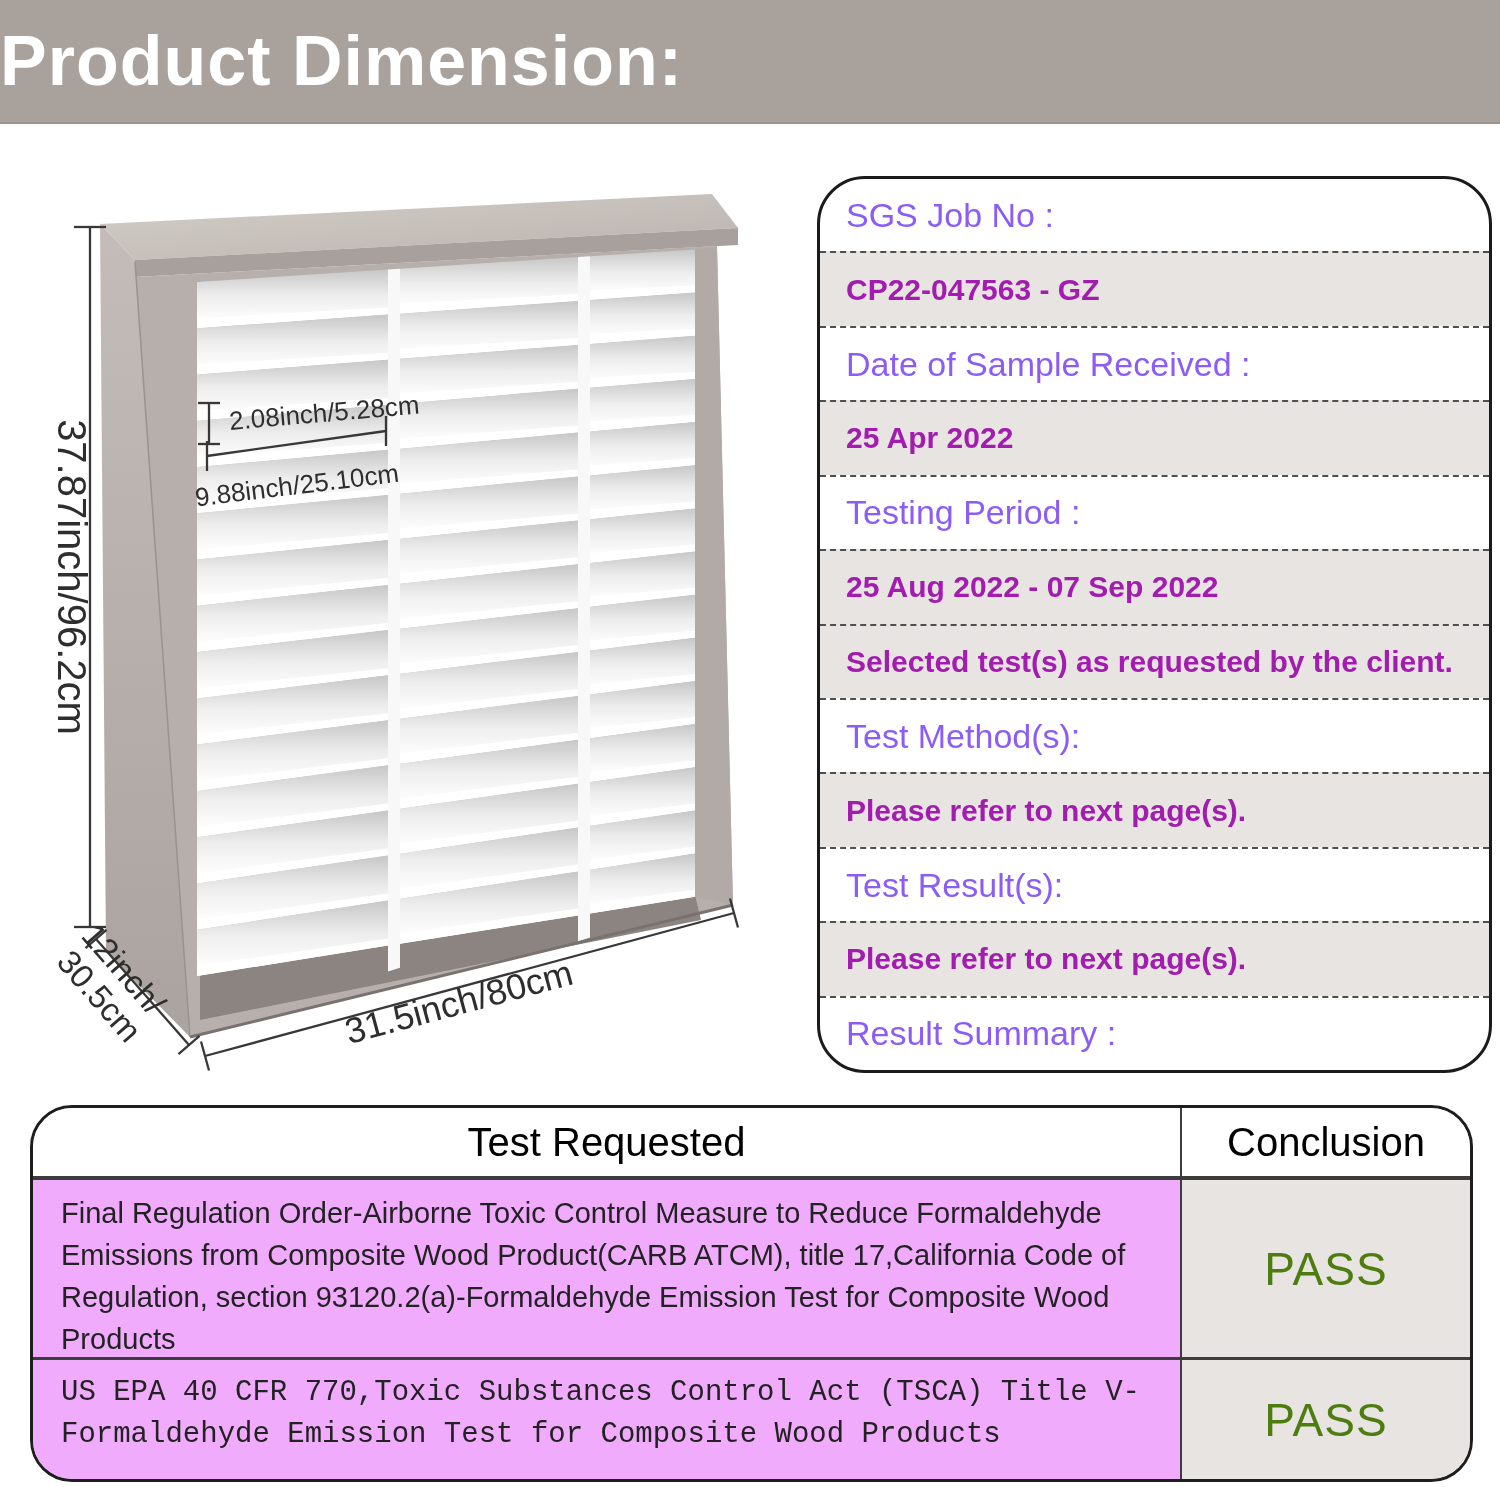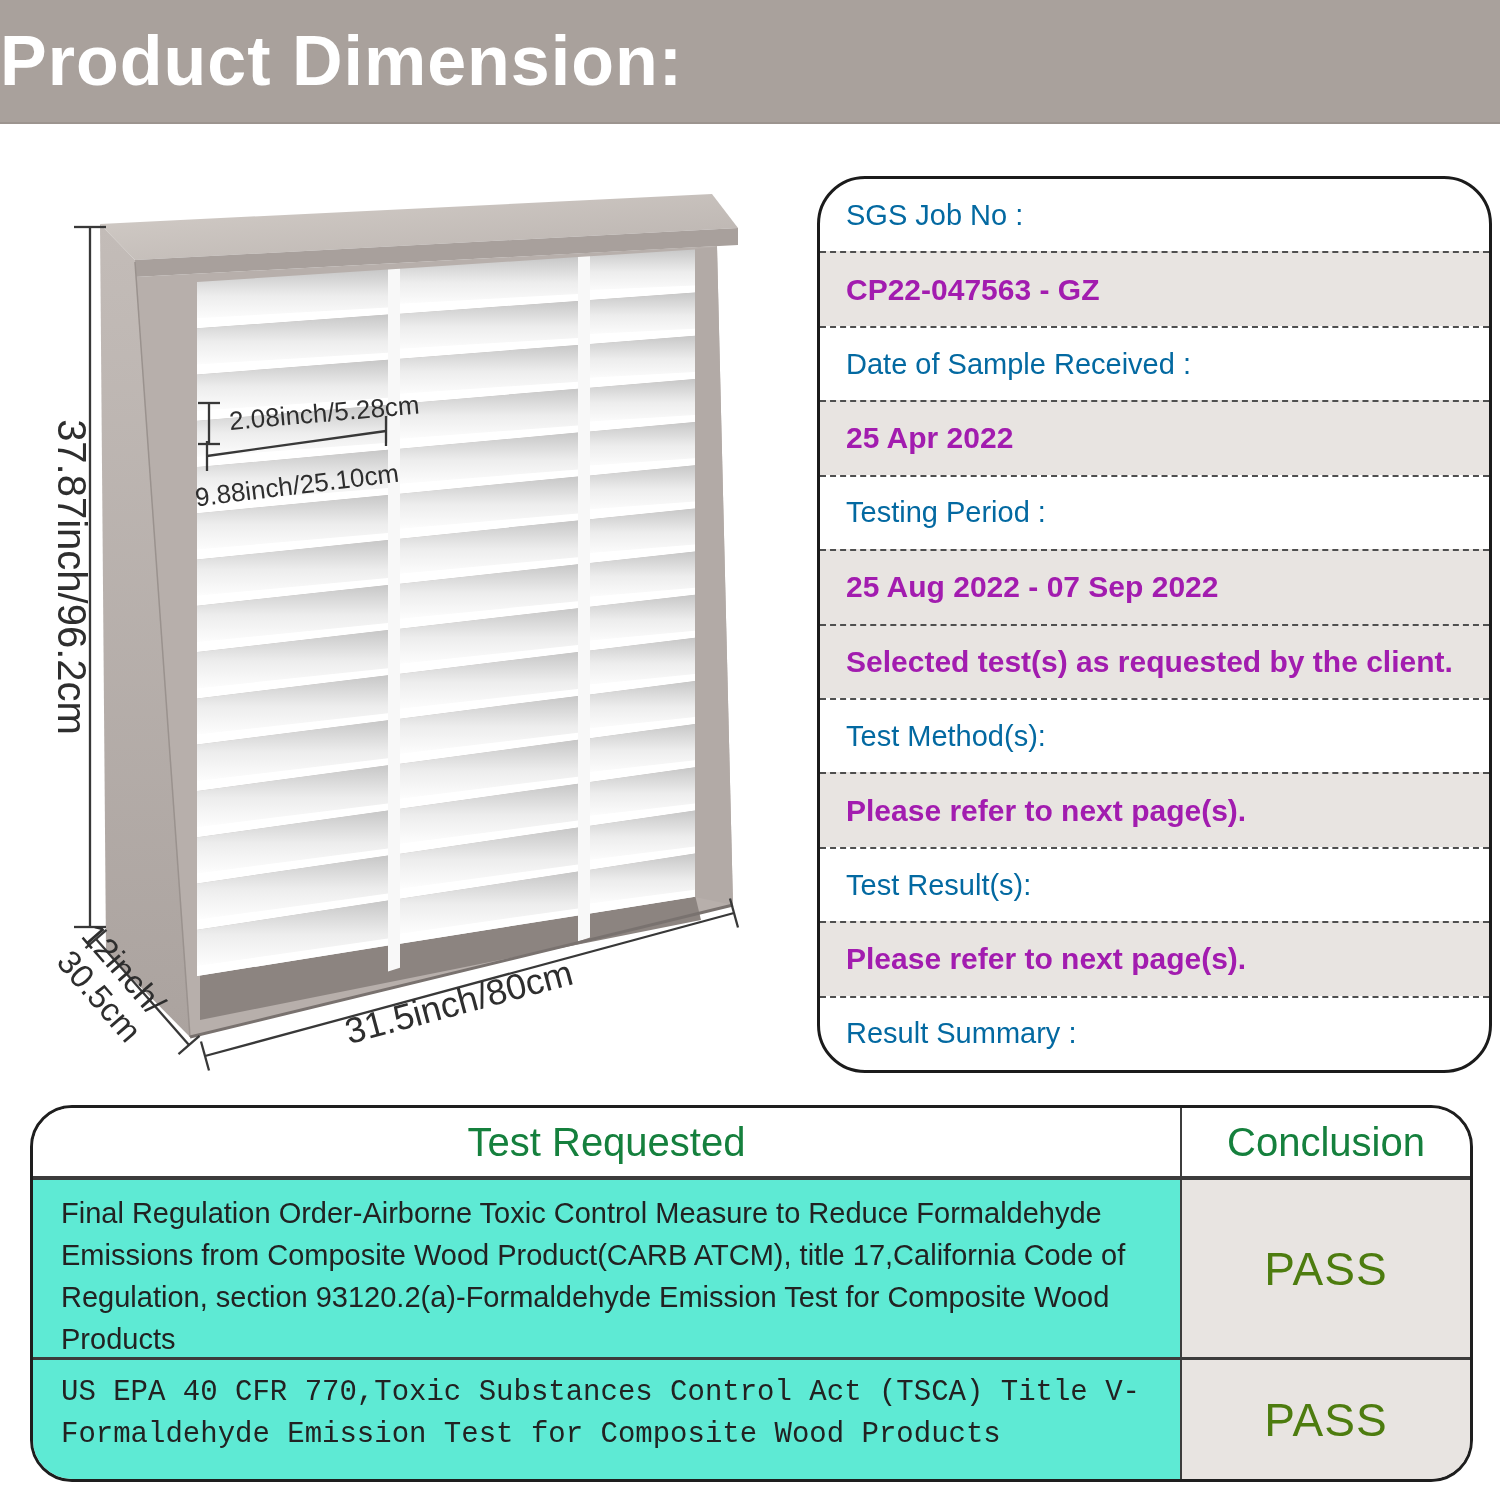--- a/index.html
+++ b/index.html
@@ -20,34 +20,34 @@
   #figure{position:absolute;left:0;top:0;}
   #figure text{font-family:"Liberation Sans",sans-serif;fill:#2e2e2e;}
   
   .sgs-panel{
     position:absolute;left:817px;top:176px;width:675px;height:897px;
     border:3px solid #1b1b1b;border-radius:48px;overflow:hidden;
     background:#ffffff;display:flex;flex-direction:column;box-sizing:border-box;
   }
   .sgs-row{flex:1;display:flex;align-items:center;padding:0 10px 0 26px;}
   .sgs-row + .sgs-row{border-top:2px dashed #4f4f4f;}
-  .sgs-row.label{font-size:29px;color:#0369a1;}
+  .sgs-row.label{font-size:34px;color:#8b5cf6;}
   .sgs-row.value{font-size:30px;font-weight:bold;color:#a21caf;background:#e8e4e1;}
   
   .results-table{
     position:absolute;left:30px;top:1105px;width:1443px;height:377px;
     border:3px solid #1e1e1e;border-radius:42px;overflow:hidden;
     background:#e8e4e1;box-sizing:border-box;
     display:grid;grid-template-columns:1147px 1fr;grid-template-rows:72px 180px 1fr;
   }
   .rt-cell{box-sizing:border-box;}
   .rt-head{background:#ffffff;display:flex;align-items:center;justify-content:center;
-    font-size:40px;color:#15803d;border-bottom:4px solid #3c3c3c;}
+    font-size:40px;color:#000000;border-bottom:4px solid #3c3c3c;}
   .rt-col2{border-left:2px solid #3c3c3c;}
-  .rt-test{background:#5eead4;font-size:29px;line-height:1.45;color:#222;
+  .rt-test{background:#f0abfc;font-size:29px;line-height:1.45;color:#222;
     padding:12px 14px 0 28px;}
   .rt-test.prewrap{white-space:pre-line;font-family:Liberation Mono, monospace;}
   .rt-sep{border-bottom:3px solid #3c3c3c;}
   .rt-pass{background:#e8e4e1;display:flex;align-items:center;justify-content:center;
     font-size:46px;color:#4d7c0f;letter-spacing:1px;}
 </style>
 </head>
 <body>
 
 <div id="canvas">

